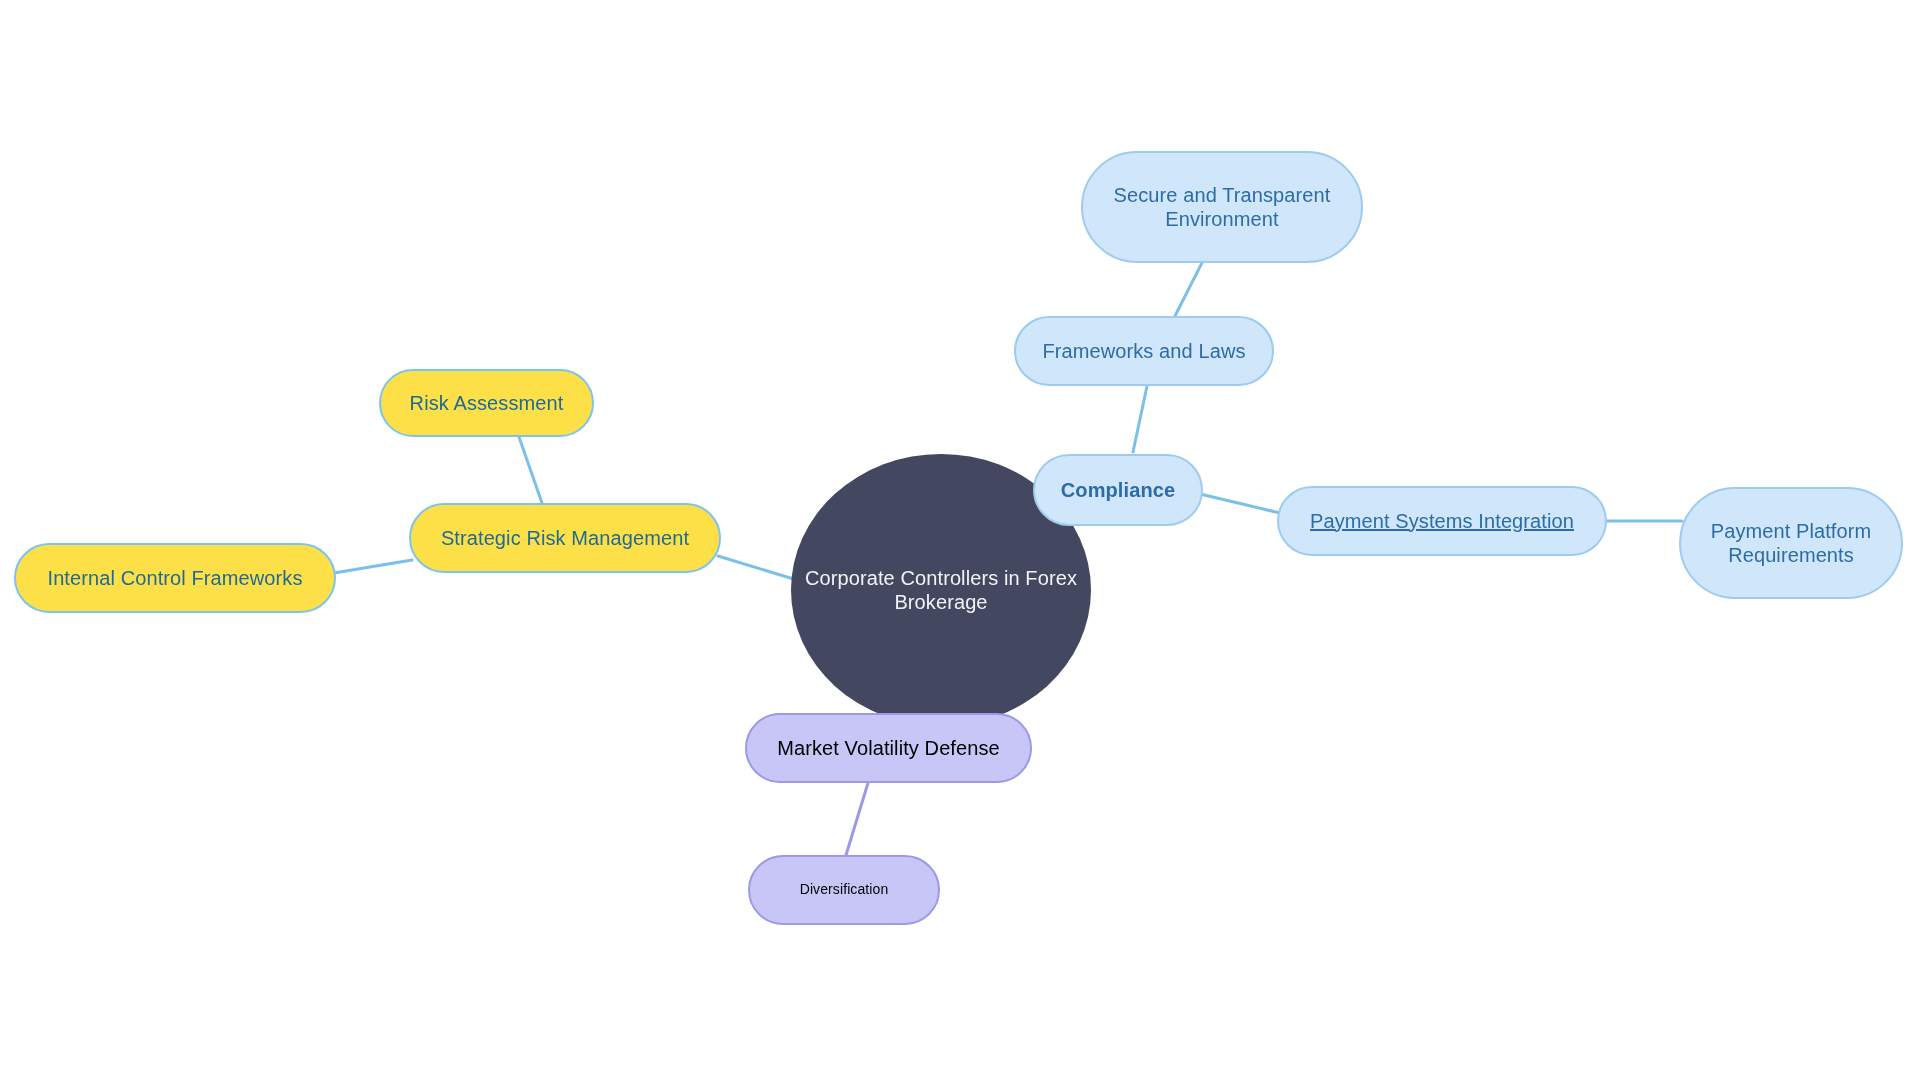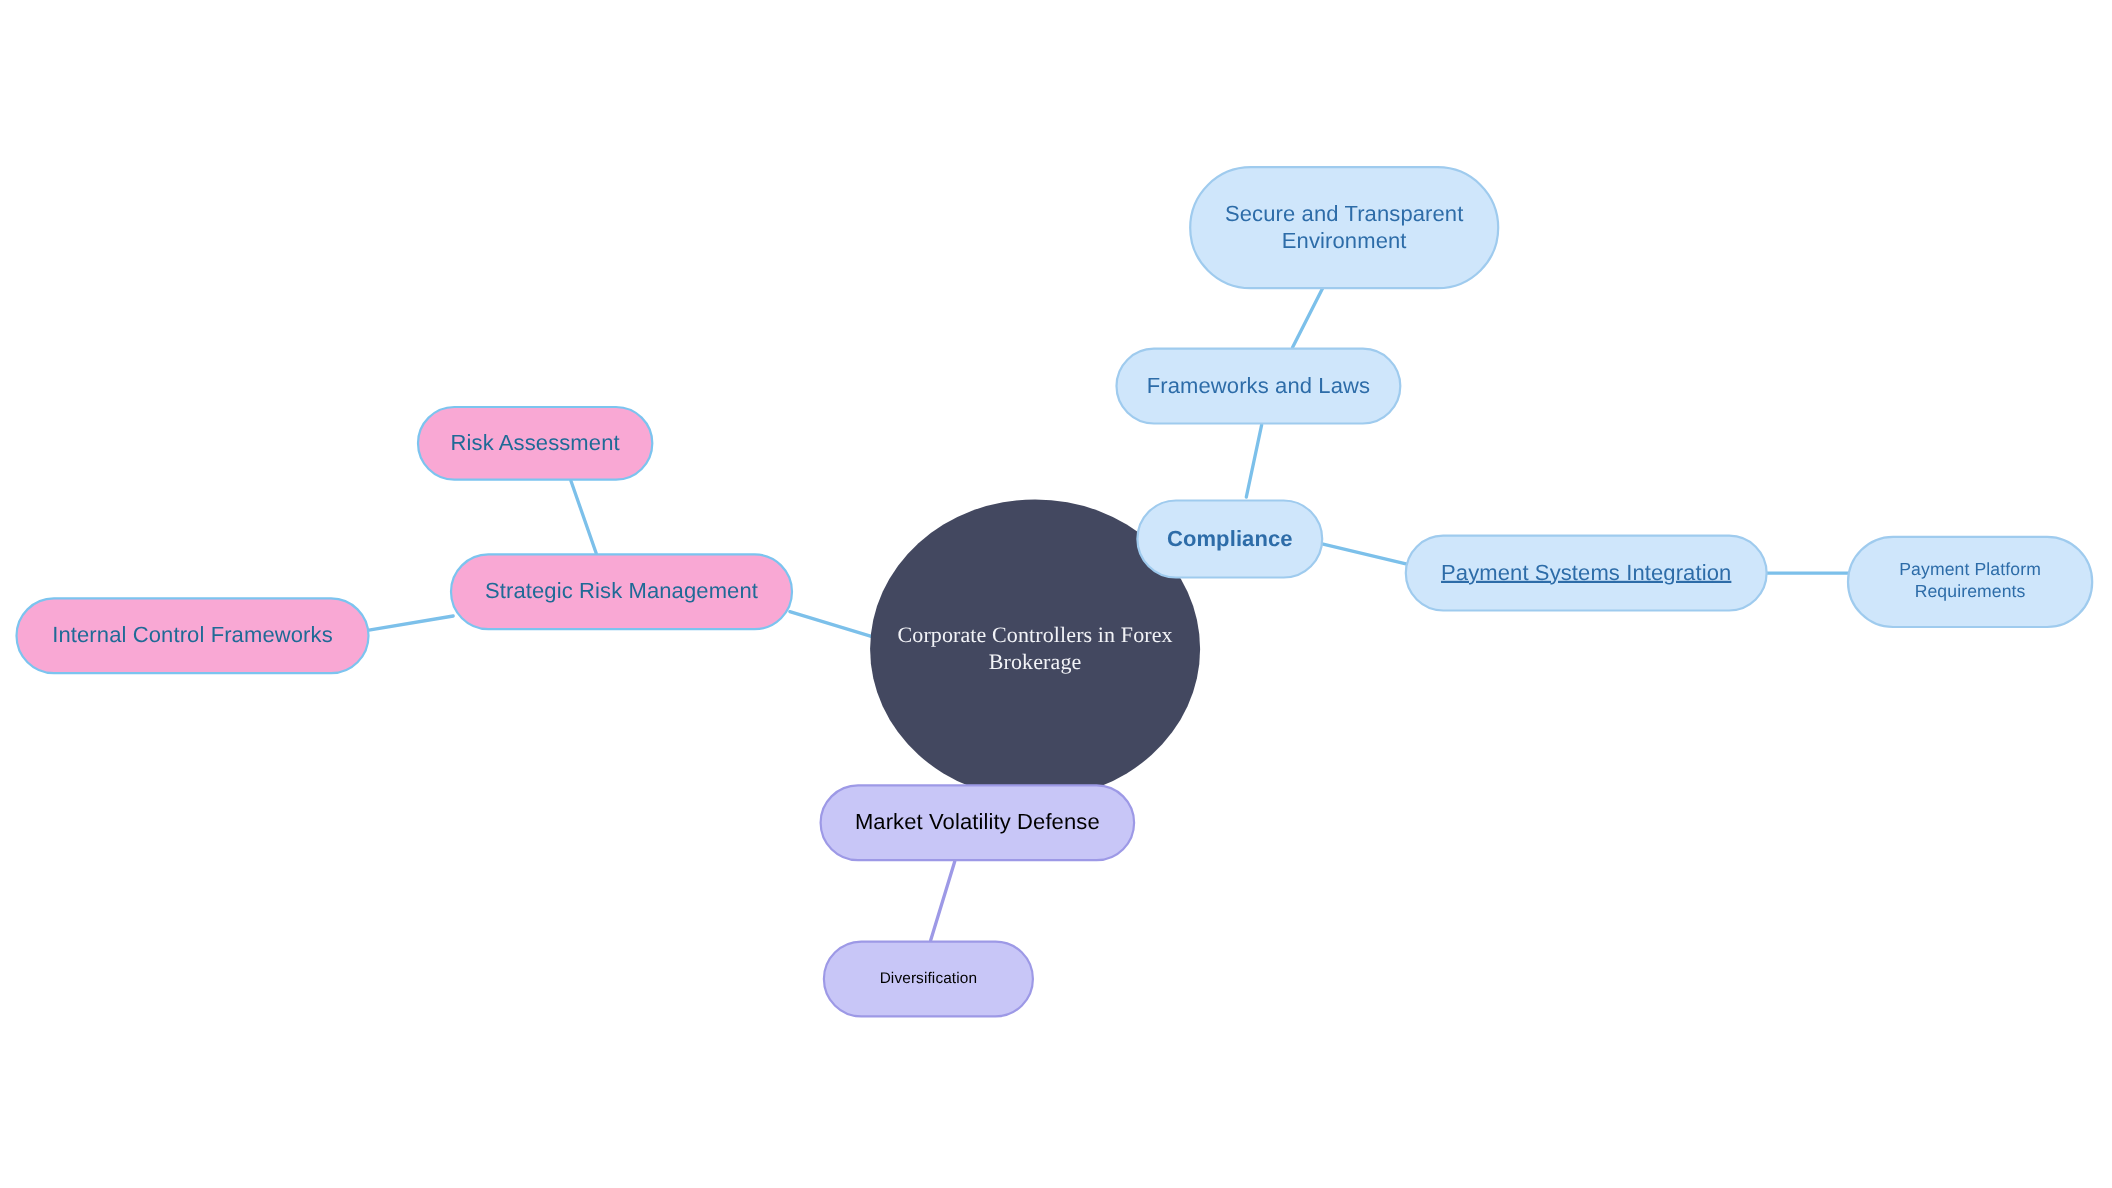--- a/index.html
+++ b/index.html
@@ -40,29 +40,28 @@
     letter-spacing: 0.1px;
   }
   .node.rounded {
     border-radius: 999px;
     border-style: solid;
     border-width: 2.5px;
   }
   .node.central {
     border-radius: 50%;
     border: none;
-    font-family: Liberation Serif, serif;
   }
   .blue-a {
     background: #cfe6fb;
     border-color: #9fcbee;
     color: #2d6ca8;
   }
   .blue-b {
-    background: #f9a8d4;
+    background: #fde047;
     border-color: #7cc4ef;
     color: #1f6a96;
   }
   .purple {
     background: #c8c6f7;
     border-color: #9d99e6;
     color: #000000;
   }
   .central-node {
     background: #434860;
@@ -88,21 +87,21 @@
     </svg>
 
   <div id="nodes">
       <div class="node central central-node" style="left: 791px; top: 454px; width: 300px; height: 272px; font-size: 20px;"><span>Corporate Controllers in Forex
 Brokerage</span></div>
       <div class="node rounded blue-a" style="left: 1033px; top: 454px; width: 170px; height: 72px; font-size: 20px; font-weight: bold;"><span>Compliance</span></div>
       <div class="node rounded blue-a" style="left: 1014px; top: 316px; width: 260px; height: 70px; font-size: 20px;"><span>Frameworks and Laws</span></div>
       <div class="node rounded blue-a" style="left: 1081px; top: 151px; width: 282px; height: 112px; font-size: 20px;"><span>Secure and Transparent
 Environment</span></div>
       <div class="node rounded blue-a" style="left: 1277px; top: 486px; width: 330px; height: 70px; font-size: 20px; text-decoration: underline;"><span>Payment Systems Integration</span></div>
-      <div class="node rounded blue-a" style="left: 1679px; top: 487px; width: 224px; height: 84px; font-size: 16px;"><span>Payment Platform
+      <div class="node rounded blue-a" style="left: 1679px; top: 487px; width: 224px; height: 112px; font-size: 20px;"><span>Payment Platform
 Requirements</span></div>
       <div class="node rounded blue-b" style="left: 409px; top: 503px; width: 312px; height: 70px; font-size: 20px; text-align: center;"><span>Strategic Risk Management</span></div>
       <div class="node rounded blue-b" style="left: 379px; top: 369px; width: 215px; height: 68px; font-size: 20px;"><span>Risk Assessment</span></div>
       <div class="node rounded blue-b" style="left: 14px; top: 543px; width: 322px; height: 70px; font-size: 20px; justify-content: center;"><span>Internal Control Frameworks</span></div>
       <div class="node rounded purple" style="left: 745px; top: 713px; width: 287px; height: 70px; font-size: 20px;"><span>Market Volatility Defense</span></div>
       <div class="node rounded purple" style="left: 748px; top: 855px; width: 192px; height: 70px; font-size: 14px;"><span>Diversification</span></div>
     </div>
 
 </div>
 

